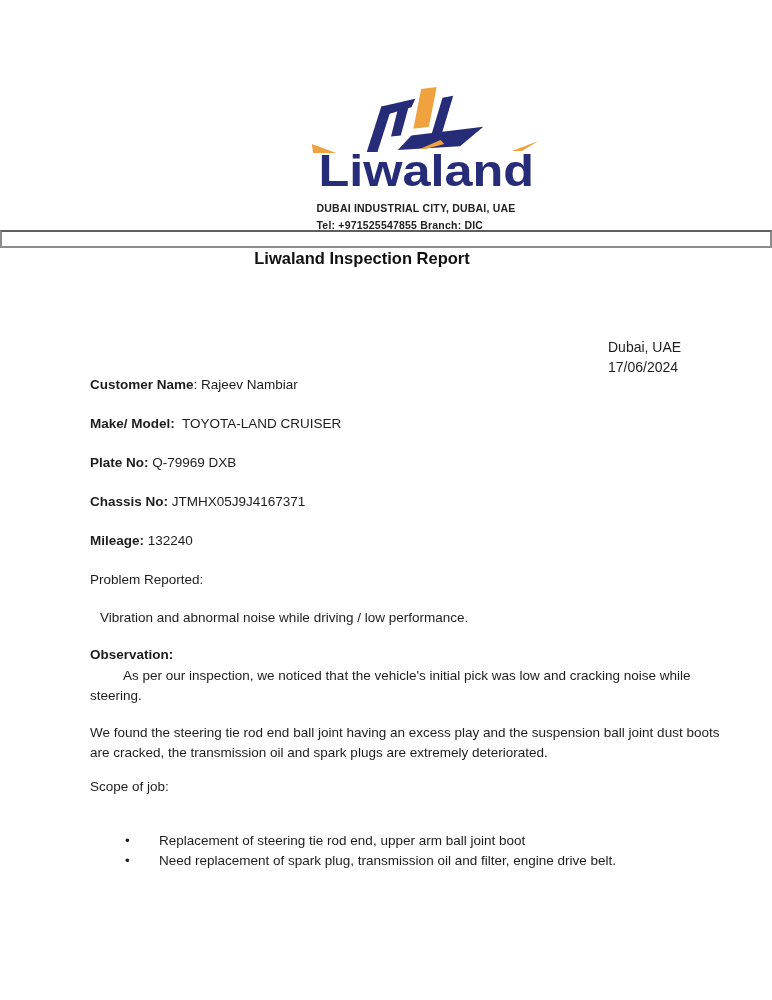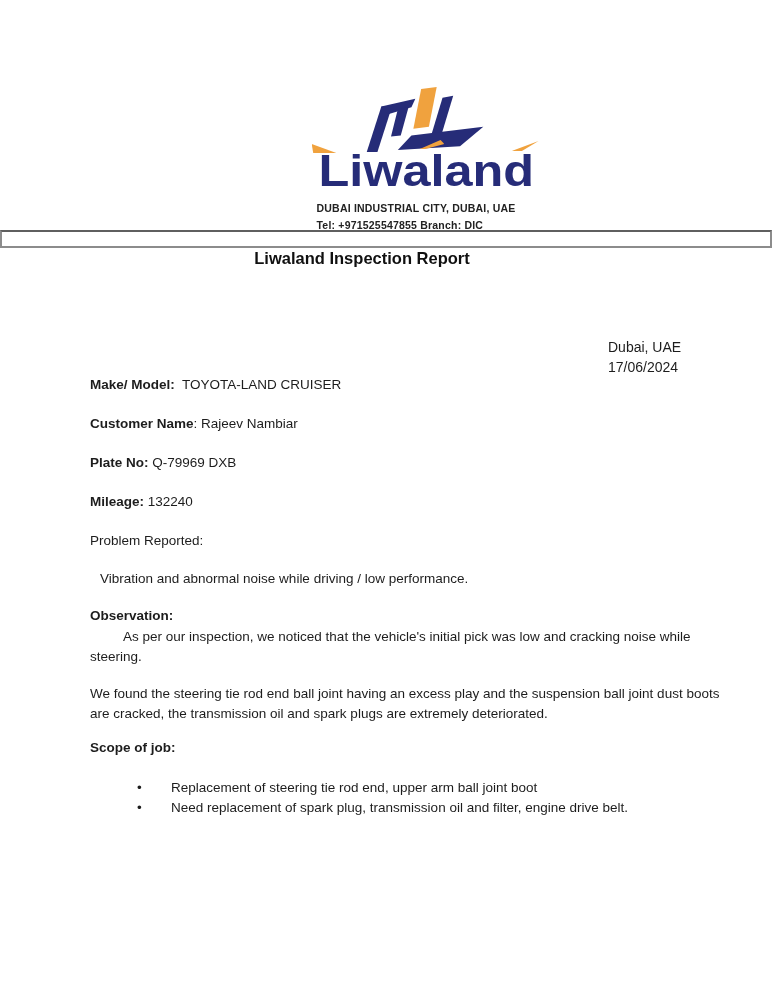--- a/index.html
+++ b/index.html
@@ -66,22 +66,22 @@
     font-size:13.5px;line-height:16px;
   }
   .field{margin:0 0 23px 0;}
   .lbl{font-weight:bold;}
   .val{white-space:pre-wrap;}
   .h-problem{font-weight:normal;margin:0 0 22px 0;}
   .p-vib{margin:4px 0 21px 0;padding-left:10px;}
   .h-obs{font-weight:bold;margin:2px 0 3px 0;}
   .p-obs{margin:0 0 18px 0;line-height:19.5px;text-indent:33px;}
   .p-found{margin:0 0 17px 0;line-height:19.5px;}
-  .h-scope{font-weight:bold;margin:0 0 22px 0;}
-  .bullets{margin:16px;padding:0;list-style:none;}
+  .h-scope{font-weight:normal;margin:0 0 36px 0;}
+  .bullets{margin:4px;padding:0;list-style:none;}
   .bullets li{position:relative;padding-left:65px;line-height:19.5px;}
   .bullets li::before{content:"\2022";position:absolute;left:31px;top:0;}
 </style>
 </head>
 <body>
 
 <div class="page">
 
   <header class="letterhead">
     <svg class="logo-mark" viewBox="0 0 130 70" xmlns="http://www.w3.org/2000/svg">
@@ -116,26 +116,27 @@
 
   <h1 class="doc-title">Liwaland Inspection Report</h1>
 
   <div class="meta">
     <div>Dubai, UAE</div>
     <div>17/06/2024</div>
   </div>
 
   <div class="body">
 
+    <p class="field"><span class="lbl">Customer Name</span><span class="val">: Rajeev Nambiar</span></p>
+
     <p class="field"><span class="lbl">Make/ Model:</span><span class="val">  TOYOTA-LAND CRUISER</span></p>
-
-    <p class="field"><span class="lbl">Customer Name</span><span class="val">: Rajeev Nambiar</span></p>
 
     <p class="field"><span class="lbl">Plate No:</span><span class="val"> Q-79969 DXB</span></p>
 
+    <p class="field"><span class="lbl">Chassis No:</span><span class="val"> JTMHX05J9J4167371</span></p>
 
     <p class="field"><span class="lbl">Mileage:</span><span class="val"> 132240</span></p>
 
     <p class="h-problem">Problem Reported:</p>
     <p class="p-vib">Vibration and abnormal noise while driving / low performance.</p>
 
     <p class="h-obs">Observation:</p>
     <p class="p-obs">As per our inspection, we noticed that the vehicle's initial pick was low and cracking noise while steering.</p>
     <p class="p-found">We found the steering tie rod end ball joint having an excess play and the suspension ball joint dust boots are cracked, the transmission oil and spark plugs are extremely deteriorated.</p>
 

